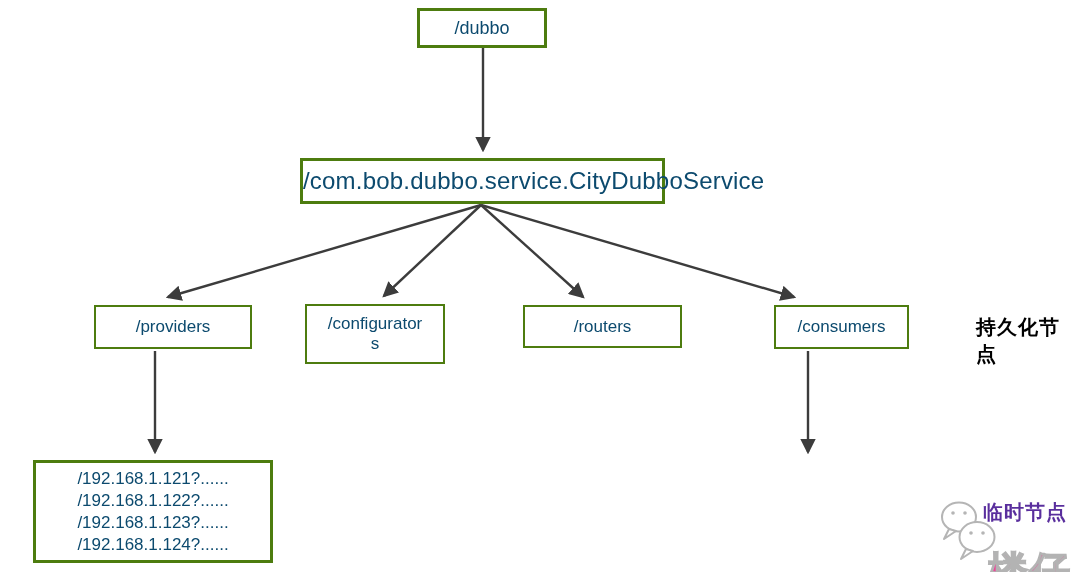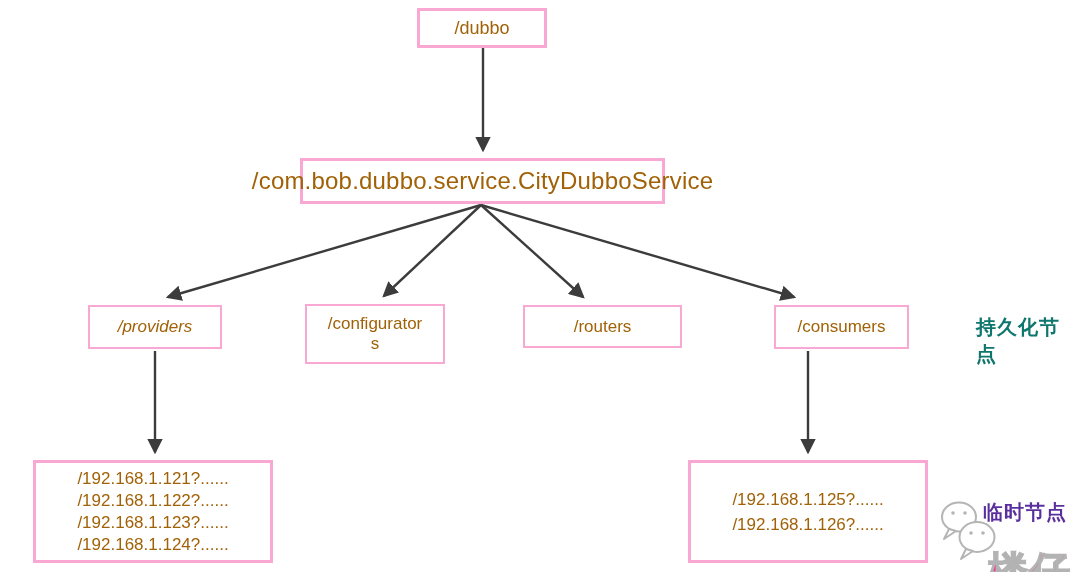--- a/index.html
+++ b/index.html
@@ -4,27 +4,27 @@
 <style>
   html,body{margin:0;padding:0;background:#ffffff;}
   .canvas{
     position:relative;width:1080px;height:572px;background:#ffffff;
     font-family:"Liberation Sans",sans-serif;overflow:hidden;
   }
   .edges{position:absolute;left:0;top:0;width:1080px;height:572px;}
   .edge{stroke:#3c3c3c;stroke-width:2.4;}
   .node{
     position:absolute;box-sizing:border-box;background:#fff;
-    border:3px solid #f9a8d4;color:#a16207;
-    display:flex;flex-direction:column;align-items:center;justify-content:center;
+    border:3px solid #4d7c0f;color:#0c4a6e;
+    display:flex;flex-direction:column;justify-content:center;
     text-align:center;line-height:1.25;
   }
   .node-dubbo{left:417px;top:8px;width:130px;height:40px;font-size:18px;}
   .node-service{left:300px;top:158px;width:365px;height:46px;font-size:24px;letter-spacing:.2px;}
-  .node-providers{left:88px;top:305px;width:134px;height:44px;font-size:17px;border-width:2.5px;font-style:italic;}
+  .node-providers{left:94px;top:305px;width:158px;height:44px;font-size:17px;border-width:2.5px;}
   .node-configurators{left:305px;top:304px;width:140px;height:60px;font-size:17px;border-width:2.5px;line-height:1.15;}
   .node-routers{left:523px;top:305px;width:159px;height:43px;font-size:17px;border-width:2.5px;}
   .node-consumers{left:742px;top:305px;width:135px;height:44px;font-size:17px;border-width:2.5px;margin-left:32px;}
   .node-provider-instances{left:33px;top:460px;width:240px;height:103px;font-size:17px;line-height:22px;}
   .node-consumer-instances{left:688px;top:460px;width:240px;height:103px;font-size:17px;line-height:25px;}
   .annotation{position:absolute;font-weight:bold;font-size:20px;z-index:1;letter-spacing:1px;}
   .annotation-persistent{left:976px;top:314px;}
   .annotation-ephemeral{left:983px;top:499px;opacity:.92;filter:blur(.4px);}
   .watermark{position:absolute;left:936px;top:492px;width:144px;height:72px;z-index:2;}
   .watermark-icon{position:absolute;left:2px;top:8px;}
@@ -78,26 +78,22 @@
     <span>/consumers</span>
   </div>
 
   <div class="node node-provider-instances">
     <span>/192.168.1.121?......</span>
     <span>/192.168.1.122?......</span>
     <span>/192.168.1.123?......</span>
     <span>/192.168.1.124?......</span>
   </div>
 
-  <div class="node node-consumer-instances">
-    <span>/192.168.1.125?......</span>
-    <span>/192.168.1.126?......</span>
-  </div>
 
-  <div class="annotation annotation-persistent" style="color: #0f766e;">持久化节点</div>
+  <div class="annotation annotation-persistent" style="color: #000000;">持久化节点</div>
 
   <div class="annotation annotation-ephemeral" style="color: #4c1d95;">临时节点</div>
 
   <div class="watermark">
     <svg class="watermark-icon" width="58" height="62" viewBox="0 0 58 62">
       <ellipse cx="21" cy="17" rx="17" ry="14.5" fill="#ffffff" stroke="#b5b5b5" stroke-width="2"></ellipse>
       <path d="M11 29 L6 39 L18 31 Z" fill="#ffffff" stroke="#b5b5b5" stroke-width="2" stroke-linejoin="round"></path>
       <circle cx="15" cy="13" r="1.8" fill="#b5b5b5"></circle>
       <circle cx="27" cy="13" r="1.8" fill="#b5b5b5"></circle>
       <ellipse cx="39" cy="37" rx="17.5" ry="15" fill="#ffffff" stroke="#b5b5b5" stroke-width="2"></ellipse>

